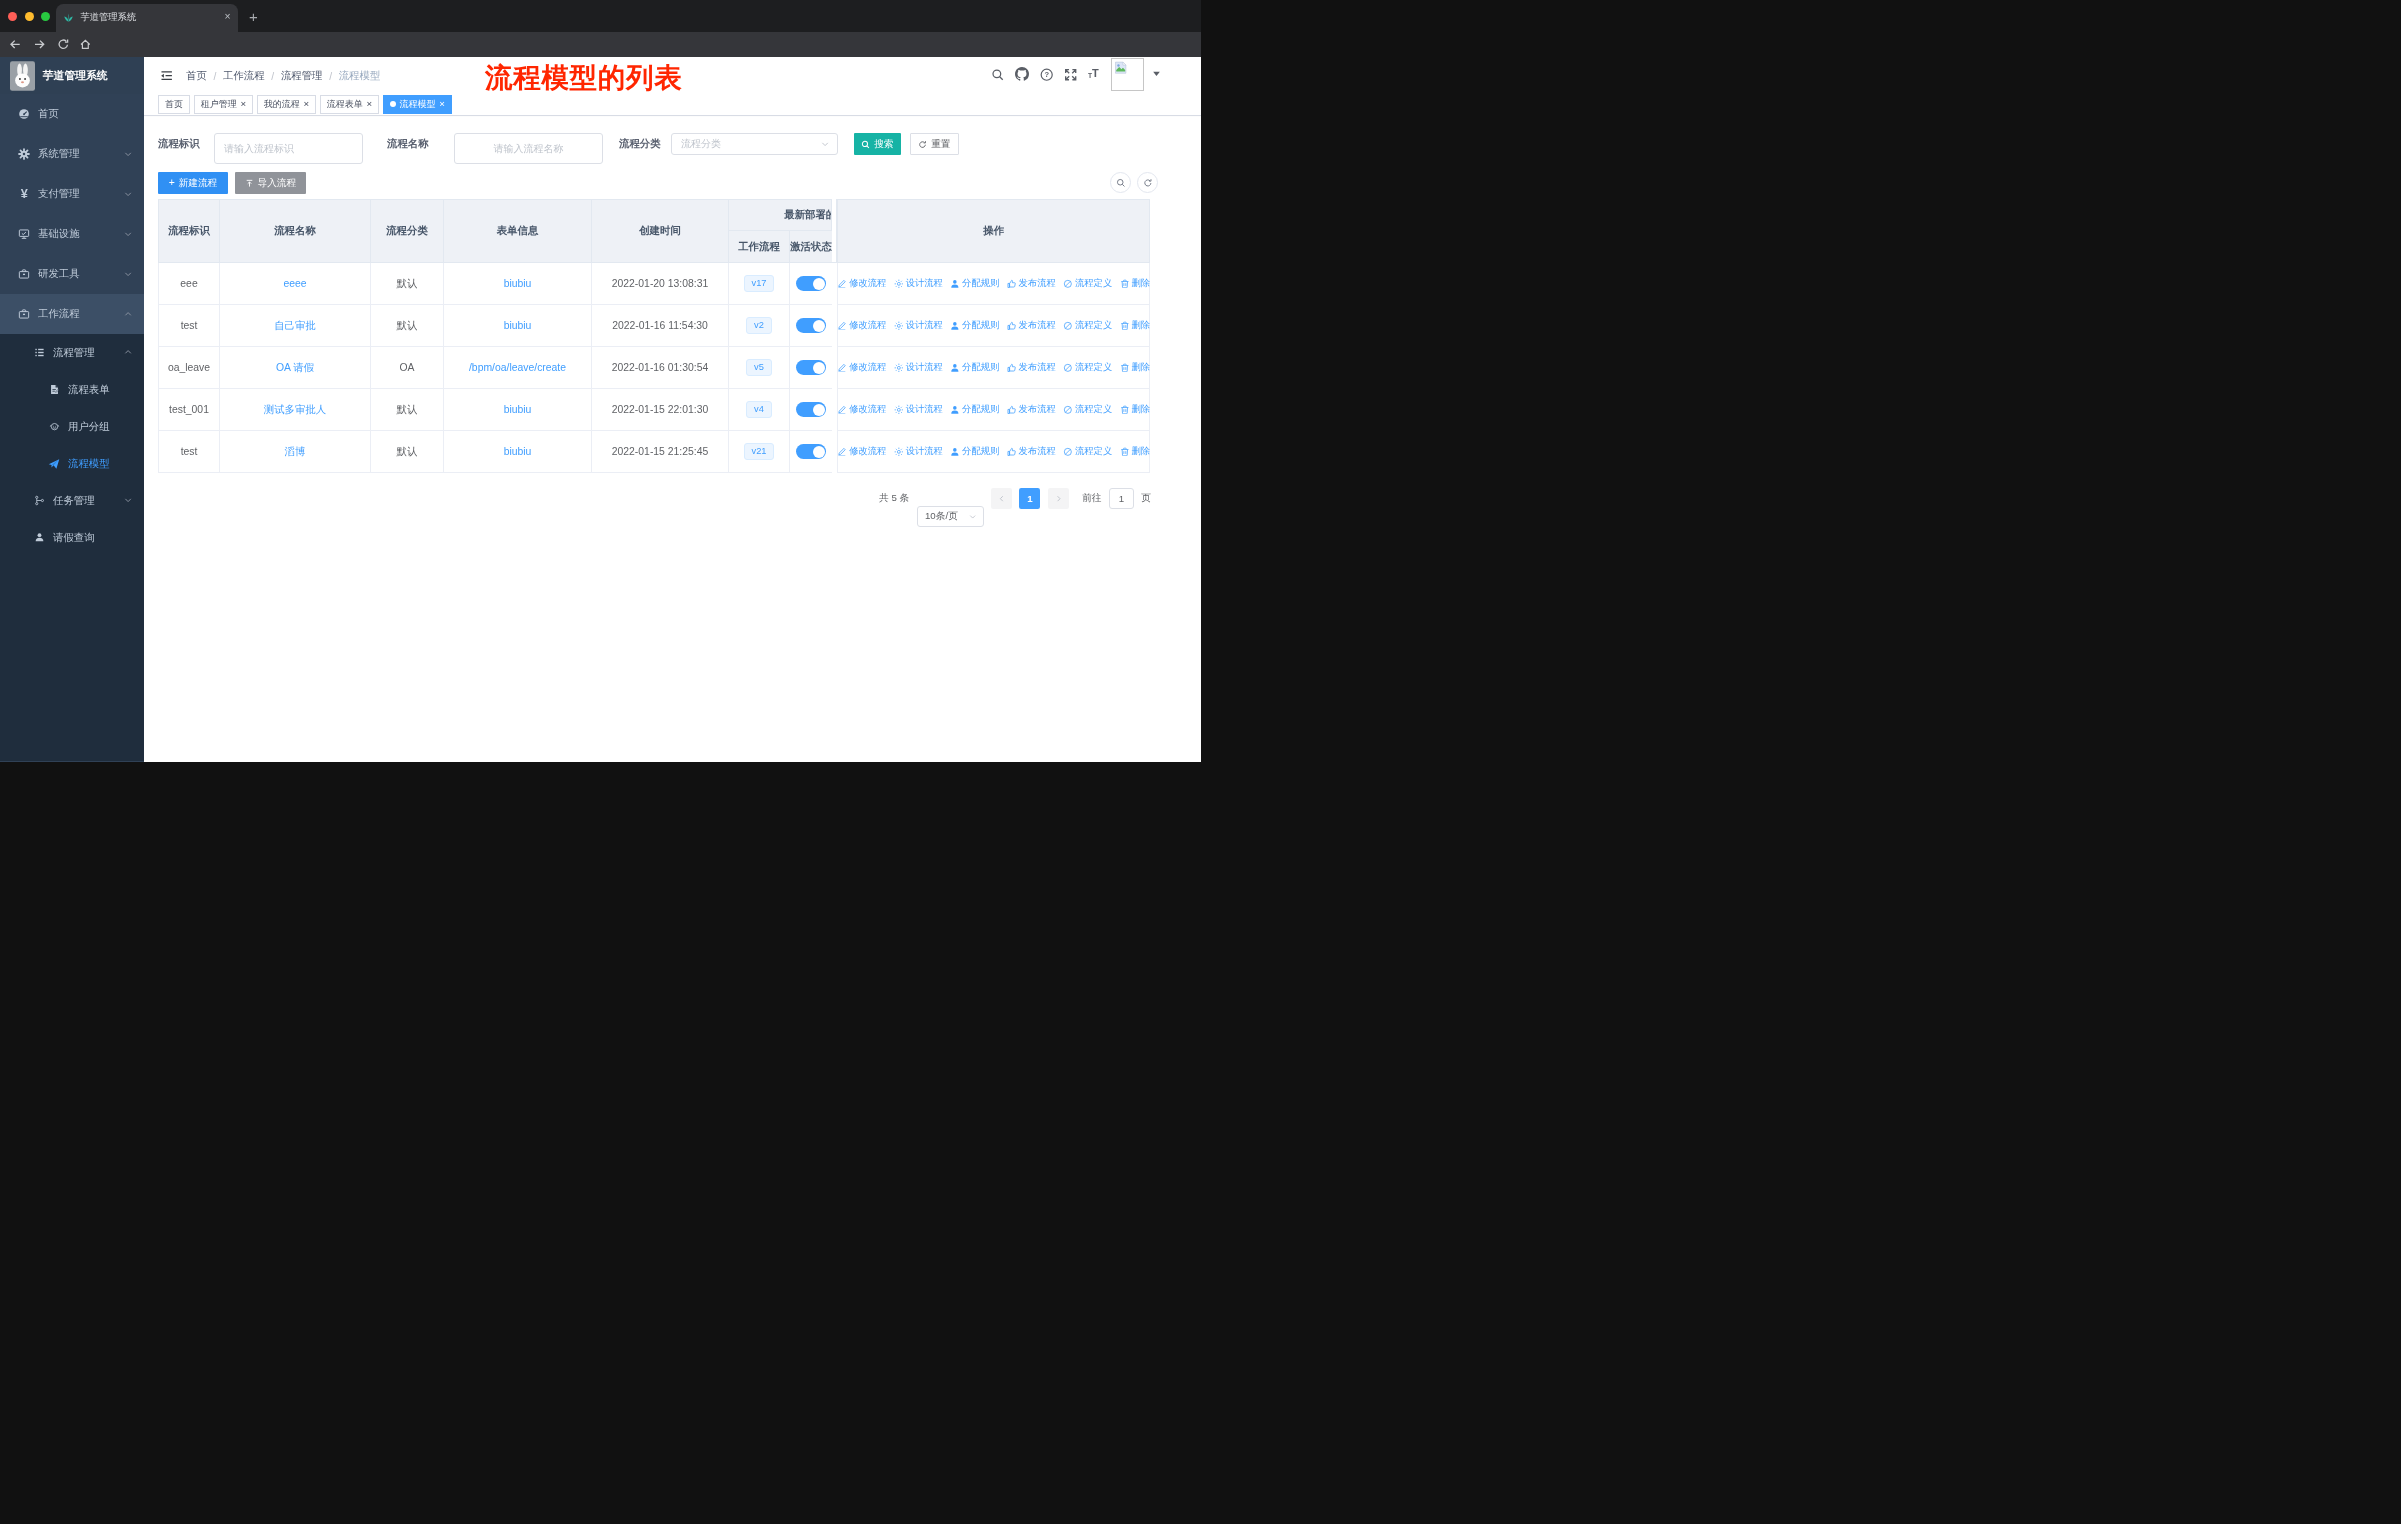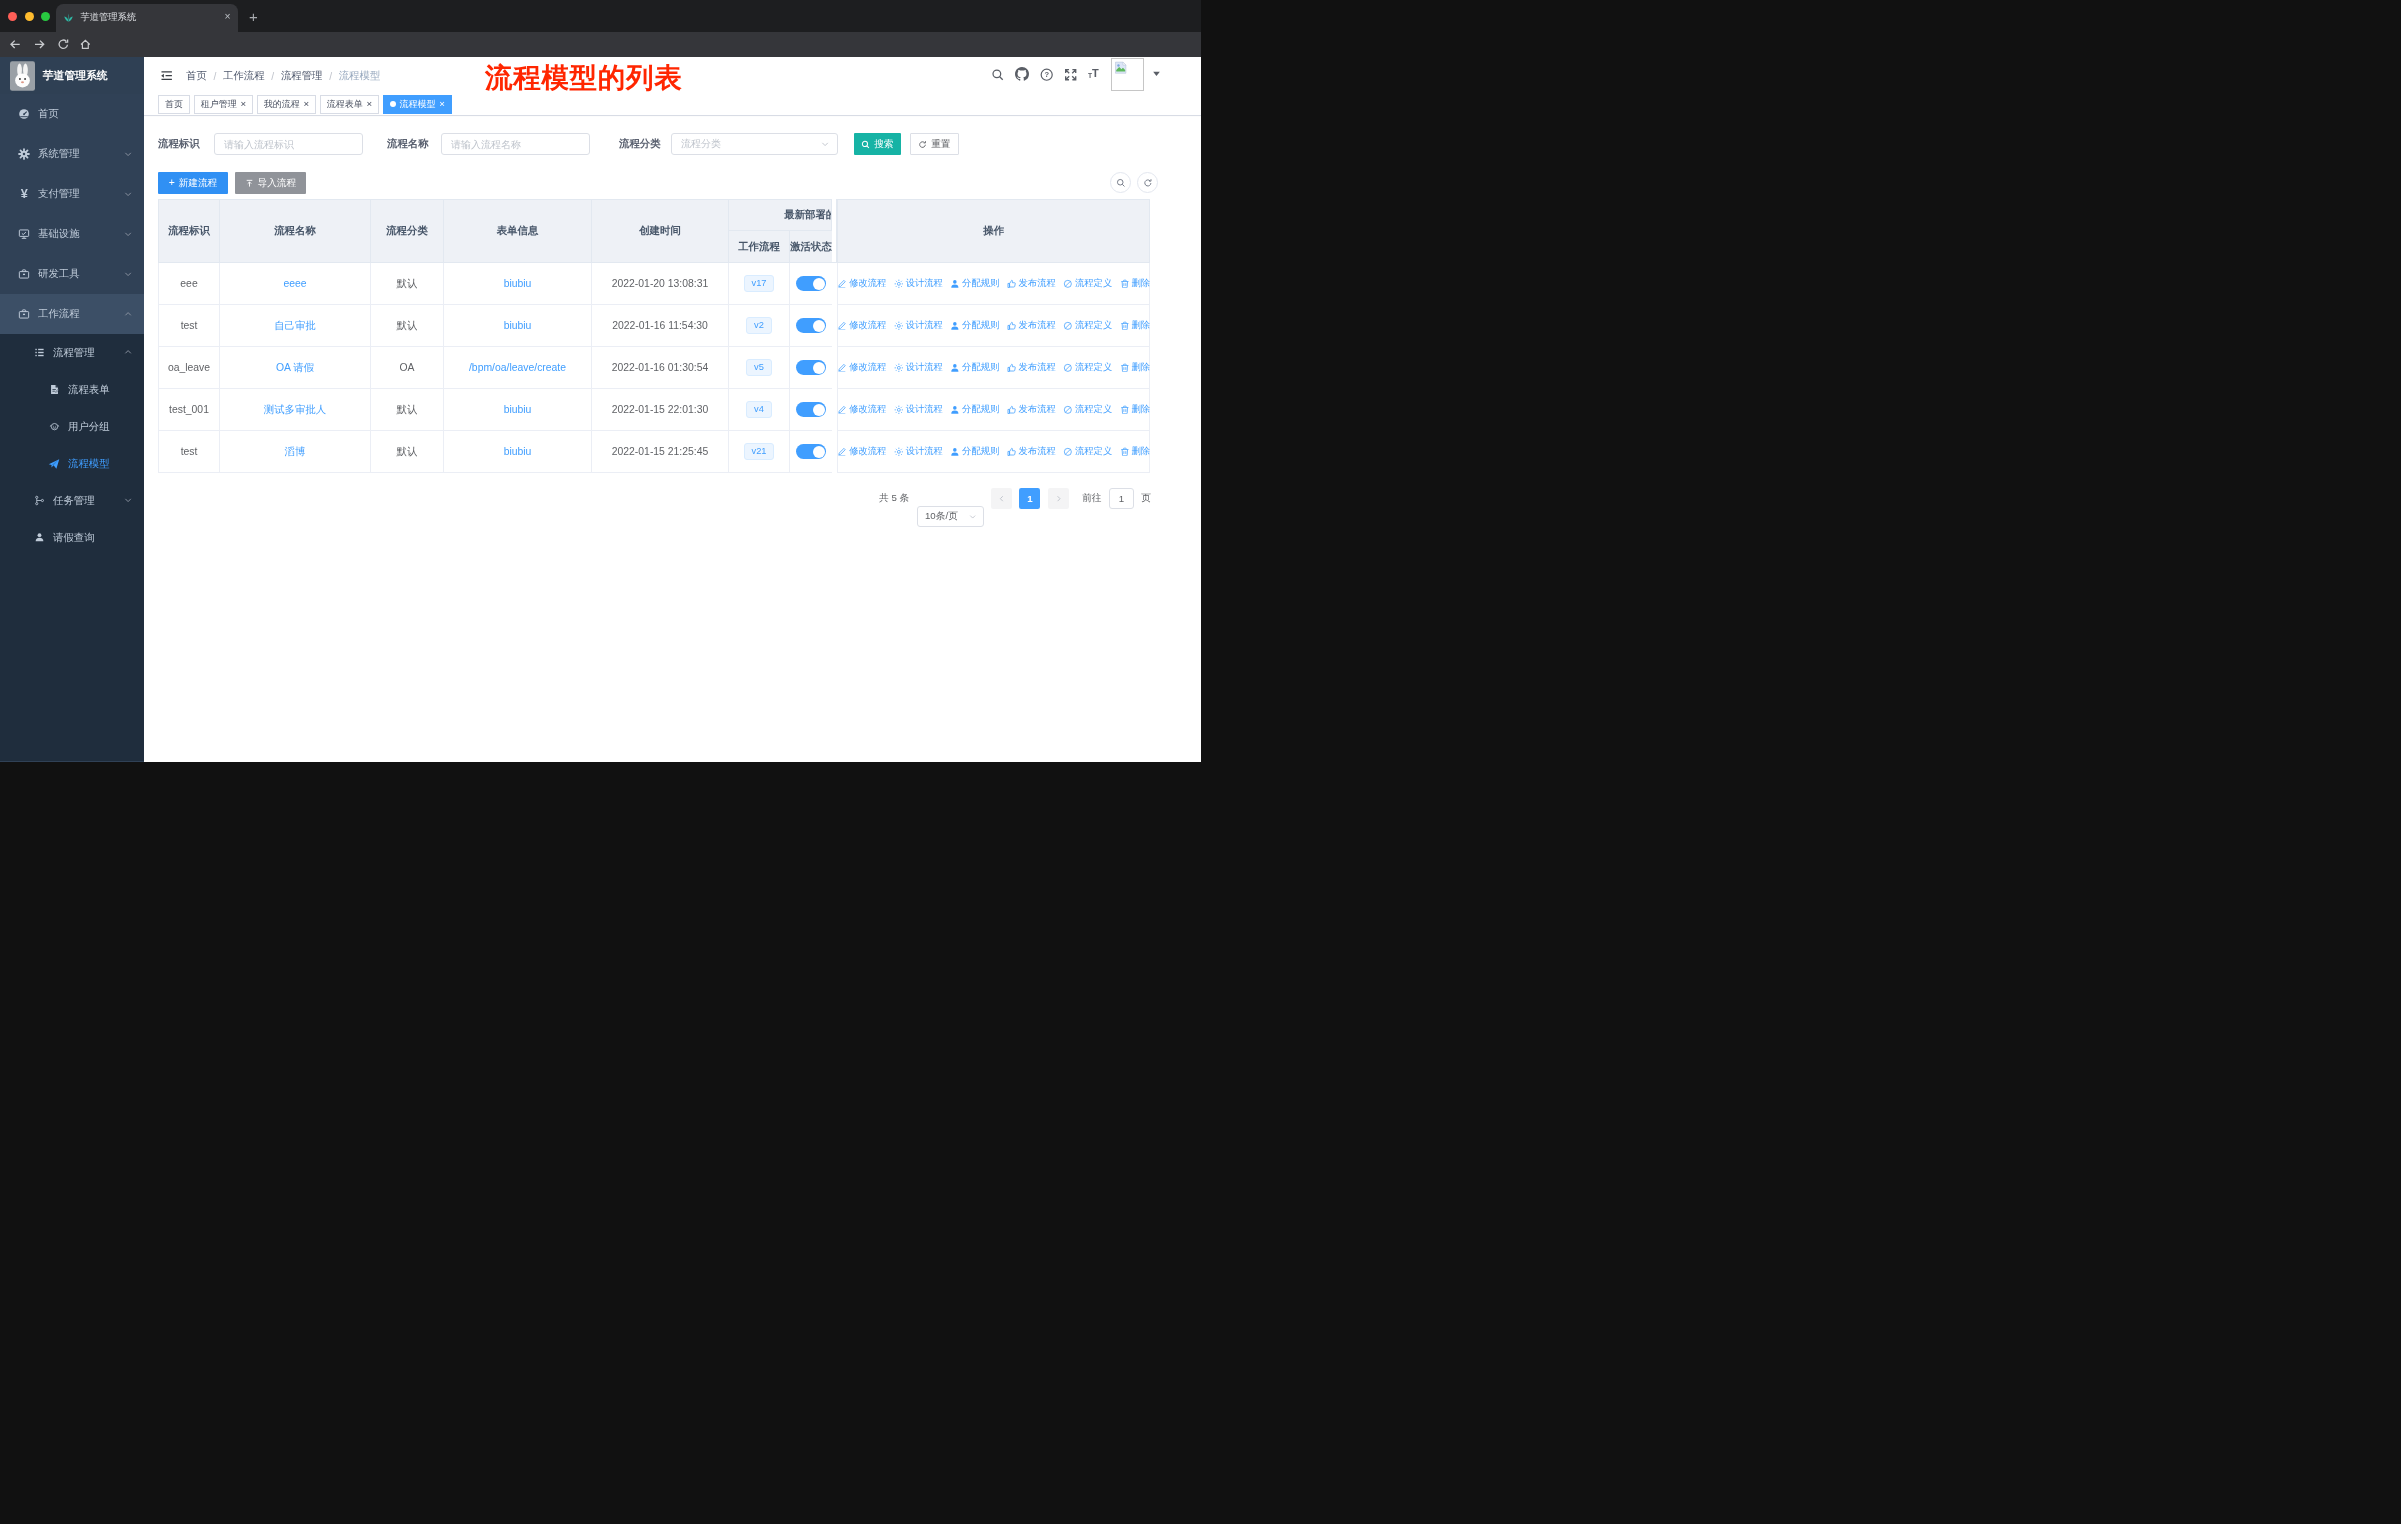--- a/index.html
+++ b/index.html
@@ -53,21 +53,21 @@
   
   .tagsbar{position:absolute;left:144px;top:94px;width:1057px;height:21.6px;background:#fff;
     border-bottom:0.7px solid #d8dce5;box-shadow:0 0.7px 1.5px rgba(0,0,0,.04);display:flex;align-items:center;padding-left:14px;box-sizing:border-box;gap:3.7px;}
   .tag{height:19.4px;display:flex;align-items:center;border:0.7px solid #d8dce5;background:#fff;color:#495060;
     font-size:9px;padding:0 6px;box-sizing:border-box;gap:3.7px;}
   .tag-active{background:#409eff;border-color:#409eff;color:#fff;}
   .tag-dot{width:6px;height:6px;border-radius:50%;background:#fff;}
   .tag-x{font-size:9.7px;line-height:1;}
   
   .flabel{position:absolute;top:133px;height:22px;line-height:22px;font-size:10.4px;color:#5a6170;font-weight:600;}
-  .finput{position:absolute;top:133px;height:22px;border:0.7px solid #dcdfe6;border-radius:3px;box-sizing:border-box;
+  .finput{position:absolute;top:133px;height:31px;border:0.7px solid #dcdfe6;border-radius:3px;box-sizing:border-box;
     font-size:10px;color:#606266;padding:8px 9px;outline:none;font-family:inherit;}
   .finput::placeholder{color:#bfc4cc;}
   .fselect{position:absolute;top:133px;height:22px;border:0.7px solid #dcdfe6;border-radius:3px;box-sizing:border-box;
     display:flex;align-items:center;justify-content:space-between;padding:0 7.4px 0 9px;font-size:10px;color:#bfc4cc;background:#fff;}
   .btn{display:flex;align-items:center;justify-content:center;gap:3.7px;border-radius:1px;font-size:9.7px;box-sizing:border-box;border:none;font-family:inherit;}
   
   .tgrid{display:grid;grid-template-columns:62px 151px 73px 148px 137px 61px 42px 5.2px 313px;}
   .thead{grid-template-rows:32px 32px;}
   .th{background:#eef1f6;color:#475669;font-size:10.4px;font-weight:600;display:flex;align-items:center;justify-content:center;
     border-right:0.7px solid #e2e8f0;border-bottom:0.7px solid #e2e8f0;box-sizing:border-box;}
@@ -444,21 +444,21 @@
     <span class="tag tag-active">
         <span class="tag-dot"></span>
         <span>流程模型</span>
         <span class="tag-x">×</span>
       </span>
   </div>
 
   <span class="flabel" style="left:158px">流程标识</span>
   <input class="finput" style="left: 214px; width: 149px;" placeholder="请输入流程标识">
   <span class="flabel" style="left:387px">流程名称</span>
-  <input class="finput" style="left: 441px; width: 149px;" placeholder="请输入流程名称">
+  <input class="finput" style="left: 454px; width: 149px; text-align: center;" placeholder="请输入流程名称">
   <span class="flabel" style="left:619px">流程分类</span>
   <div class="fselect" style="left:671px;width:167px">
     <span>流程分类</span>
     <svg width="8.2" height="8.2" viewBox="0 0 12 12" fill="none" stroke="#c0c4cc" stroke-width="1.4">
         <path d="M2 4.2 6 8.2 10 4.2"></path>
       </svg>
   </div>
   <button class="btn abs" style="left:854px;top:133px;width:47px;height:22px;background:#16b3a5;color:#fff">
     <svg width="9" height="9" viewBox="0 0 16 16" fill="none" stroke="#fff" stroke-width="1.8">
         <circle cx="7" cy="7" r="4.6"></circle>

